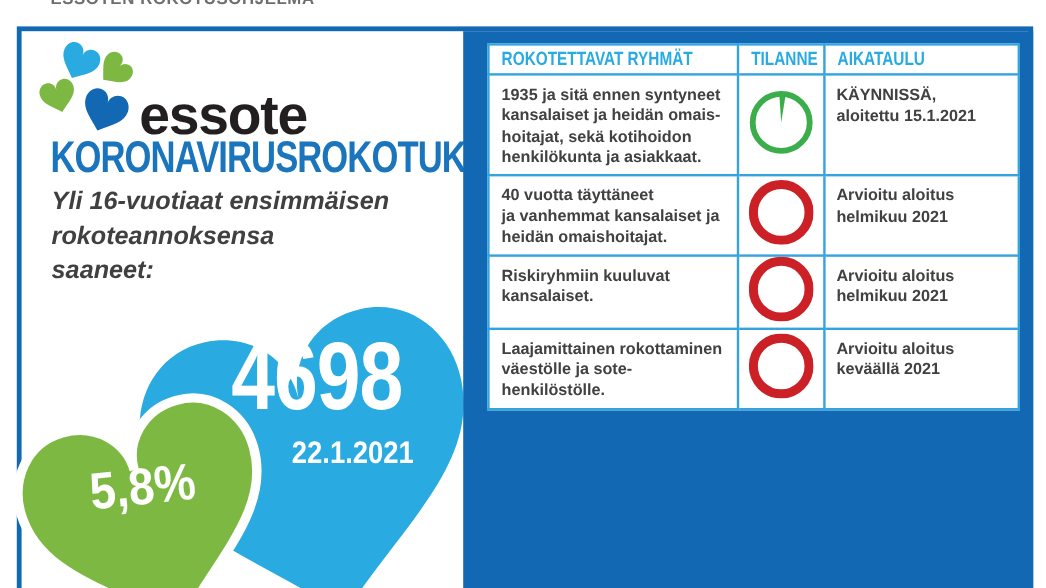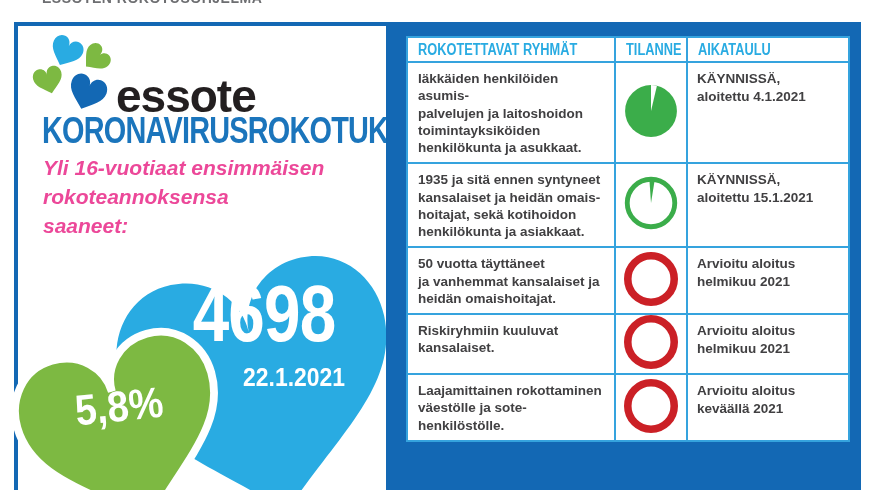--- a/index.html
+++ b/index.html
@@ -22,21 +22,21 @@
   .clover svg { position:absolute; }
 
   .wordmark { position:absolute; left:98px; top:22px; font-size:46px; font-weight:600;
               color:#231f20; letter-spacing:-1px;margin-top:21px; }
 
   .heading { position:absolute; left:24px; top:84px; font-size:37px; font-weight:800;
              color:#1b75bc; letter-spacing:-1px; white-space:nowrap;
              transform:scaleX(.78); transform-origin:0 50%; }
 
   .subtitle { position:absolute; left:25px; top:128px; font-size:21px; font-weight:bold;
-              font-style:italic; color:#ec4899; line-height:1.38; white-space:pre-line; }
+              font-style:italic; color:#404040; line-height:1.38; white-space:pre-line; }
 
   .heart-svg { position:absolute; overflow:visible; }
   .heart-blue  { left:92px;  top:216px; width:302px; height:296px; transform:rotate(-12deg); }
   .heart-green { left:-6px;  top:298px; width:224px; height:220px; transform:rotate(-16deg); }
 
   .big-count { position:absolute; left:144px; top:242px; width:204px; text-align:center;
                font-size:80px; font-weight:800; color:#ffffff; letter-spacing:-1px;
                transform:scaleX(.82); transform-origin:50% 50%; }
   .big-date  { position:absolute; left:208px; top:336px; width:136px; text-align:center;
                font-size:26px; font-weight:800; color:#ffffff;
@@ -119,46 +119,34 @@
           <col style="width:162px">
         </colgroup>
       <thead>
         <tr>
           <th class="hdr"><span class="squeeze">ROKOTETTAVAT RYHMÄT</span></th>
           <th class="hdr"><span class="squeeze">TILANNE</span></th>
           <th class="hdr"><span class="squeeze">AIKATAULU</span></th>
         </tr>
       </thead>
       <tbody id="rows-body">
-          <tr style="height: 84px;">
-            <td class="group">Iäkkäiden henkilöiden asumis-
-palvelujen ja laitoshoidon
-toimintayksiköiden
-henkilökunta ja asukkaat.</td>
-            <td class="stat"><span class="icon-wrap"><svg viewBox="0 0 100 100" width="54" height="54">
-                  <circle cx="50" cy="50" r="48" fill="#3bad4a"></circle>
-                  <path d="M50,50 L50,2 A48,48 0 0 1 61,3.3 Z" fill="#fff"></path>
-                </svg></span></td>
-            <td class="sched">KÄYNNISSÄ,
-aloitettu 4.1.2021</td>
-          </tr>
           <tr style="height: 80px;">
             <td class="group">1935 ja sitä ennen syntyneet
 kansalaiset ja heidän omais-
 hoitajat, sekä kotihoidon
 henkilökunta ja asiakkaat.</td>
             <td class="stat"><span class="icon-wrap"><svg viewBox="0 0 100 100" width="54" height="54">
                   <circle cx="50" cy="50" r="44" fill="none" stroke="#3bad4a" stroke-width="9"></circle>
                   <path d="M50,50 L47,6 A44,44 0 0 1 57,6.6 Z" fill="#3bad4a"></path>
                 </svg></span></td>
             <td class="sched">KÄYNNISSÄ,
 aloitettu 15.1.2021</td>
           </tr>
           <tr style="height: 62px;">
-            <td class="group">50 vuotta täyttäneet
+            <td class="group">40 vuotta täyttäneet
 ja vanhemmat kansalaiset ja
 heidän omaishoitajat.</td>
             <td class="stat"><span class="icon-wrap"><svg viewBox="0 0 100 100" width="54" height="54">
                   <circle cx="50" cy="50" r="43" fill="none" stroke="#cb2026" stroke-width="14"></circle>
                 </svg></span></td>
             <td class="sched">Arvioitu aloitus
 helmikuu 2021</td>
           </tr>
           <tr style="height: 60px;">
             <td class="group">Riskiryhmiin kuuluvat

